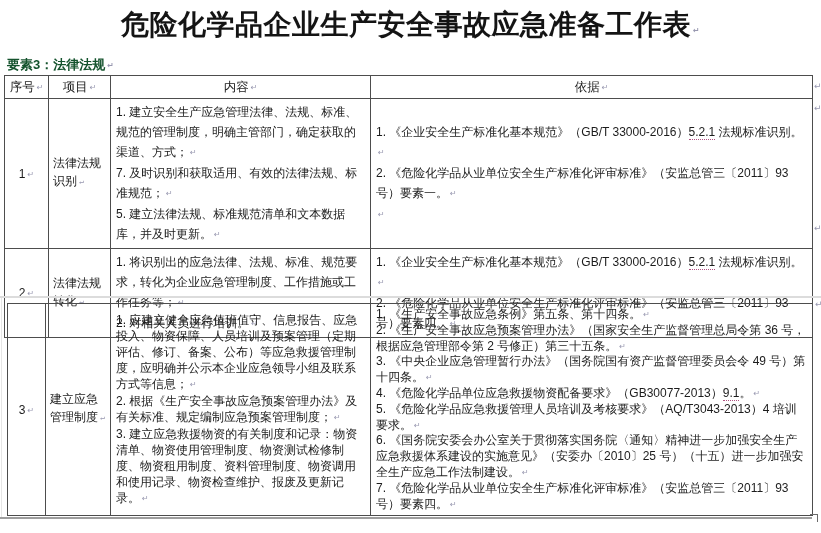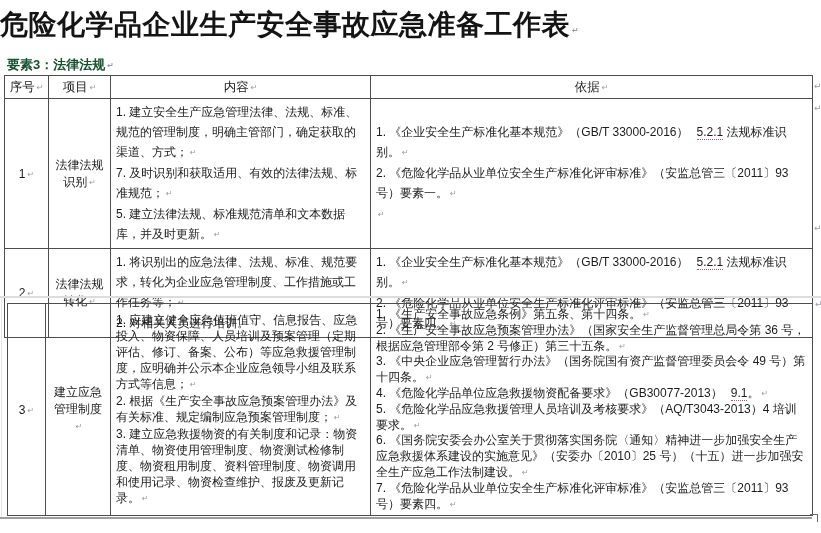--- a/index.html
+++ b/index.html
@@ -6,20 +6,21 @@
   .page{
     position:relative;
     width:821px;height:533px;
     background:#ffffff;
     overflow:hidden;
     font-family:"Liberation Sans","DejaVu Sans",sans-serif;
     color:#1c1c1c;
   }
   .doc-title{
     position:absolute;top:6px;left:0;width:100%;
+    text-align:center;
     font-size:28px;font-weight:700;color:#141414;
     letter-spacing:0.5px;
   }
   .section-label{
     position:absolute;top:56px;left:7px;
     font-size:13px;font-weight:700;color:#14532d;
   }
   table.tbl{
     position:absolute;
     border-collapse:collapse;
@@ -33,26 +34,26 @@
     vertical-align:middle;
     font-weight:400;
     color:#1c1c1c;
   }
   .t1 tr.hrow{height:23px;margin-top:6px;}
   .t1 tr.r1{height:123px;}
   .t1 tr.r2{height:68px;}
   .t2 tr.r3{height:211px;}
   th.hcell{text-align:center;font-size:12.5px;padding:2px;}
   td.c-no{text-align:center;padding:2px;}
-  td.c-item{text-align:center;padding:0 4px;line-height:17px;}
+  td.c-item{text-align:left;padding:0 4px;line-height:17px;font-family:Liberation Mono, monospace;}
   td.c-content,td.c-basis{padding:3px 5px;text-align:left;}
   .para{margin:0;line-height:20px;}
   .t2 .c-content .para{line-height:16px;}
   .t2 .c-basis .para{line-height:15.8px;}
-  .dotted{border-bottom:1px dotted #b05080;margin-left:8px;}
+  .dotted{border-bottom:1px dotted #b05080;}
   
   .wm::after,.para::after{
     content:"\21B5";
     color:#9898b0;
     font-size:8px;
     margin-left:2px;
     vertical-align:1px;
   }
   .pm{
     position:absolute;

